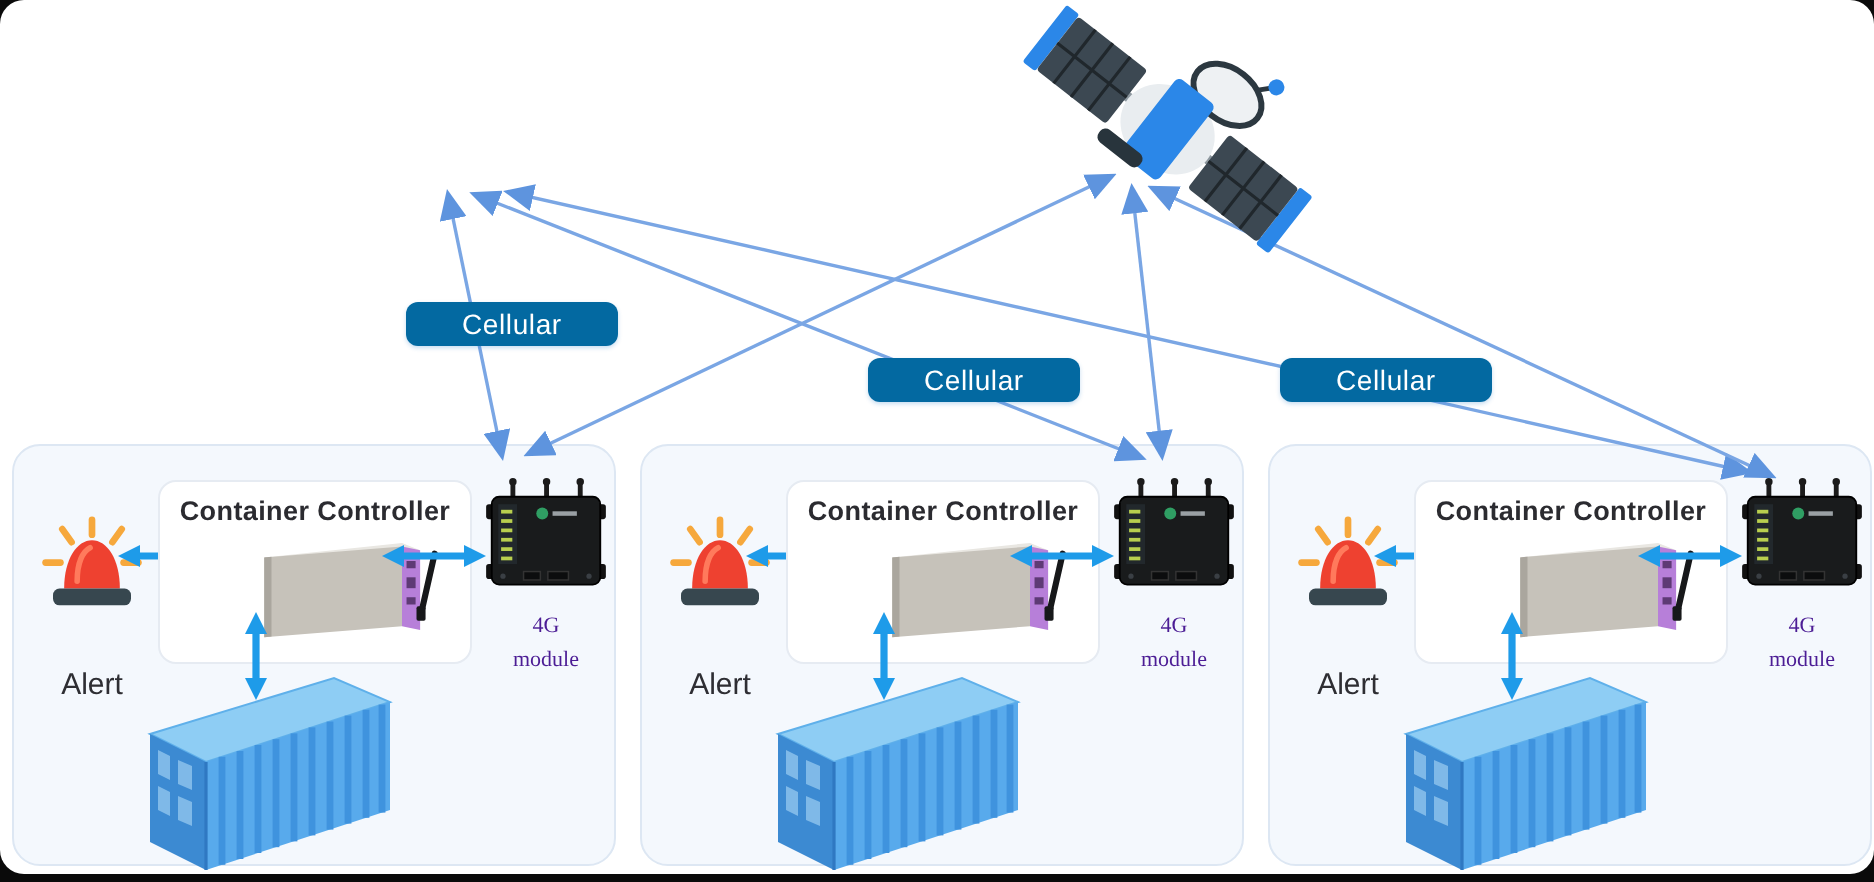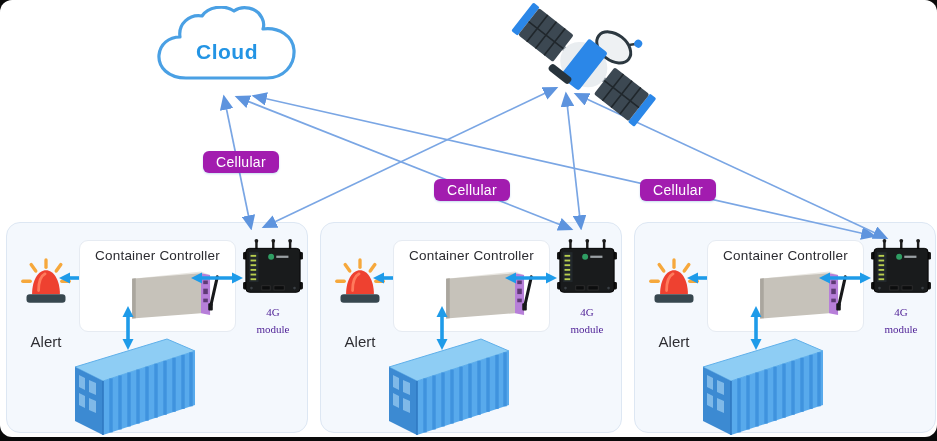--- a/index.html
+++ b/index.html
@@ -16,58 +16,52 @@
   .cloud-label{
     position:absolute;left:0;top:34px;width:100%;text-align:center;
     font-size:21px;font-weight:bold;color:#2394e4;letter-spacing:.5px;
   }
   
   .sat-node{position:absolute;left:498px;top:-2px;width:172px;height:132px;z-index:3;}
   
   .links-svg{position:absolute;left:0;top:0;width:937px;height:441px;z-index:2;pointer-events:none;}
   
   .badge{
-    position:absolute;z-index:4;background:#a21caf;color:#fff;font-size:14px;font-weight:500;
-    padding:3px 13px;border-radius:6px;letter-spacing:.3px;box-shadow:0 1px 2px rgba(30,120,200,.25);
+    position:absolute;z-index:4;background:#0369a1;color:#fff;font-size:14px;font-weight:500;
+    padding:3px 28px;border-radius:6px;letter-spacing:.3px;box-shadow:0 1px 2px rgba(30,120,200,.25);
   }
   .badge.b1{left:203px;top:151px;}
   .badge.b2{left:434px;top:179px;}
   .badge.b3{left:640px;top:179px;}
   
   .panel{
     position:absolute;top:222px;width:302px;height:211px;background:#f4f8fd;
     border:1px solid #dde7f3;border-radius:14px;z-index:1;box-sizing:border-box;
   }
   .panel.p1{left:6px;} .panel.p2{left:320px;} .panel.p3{left:634px;}
   .alert-wrap{position:absolute;left:6px;top:34px;width:66px;text-align:center;}
   .alert-label{font-size:15px;color:#2e2e33;font-weight:500;margin-top:16px;}
   .ctrl-box{
     position:absolute;left:72px;top:17px;width:157px;height:92px;background:#ffffff;
     border:1px solid #e6ebf2;border-radius:9px;box-sizing:border-box;text-align:center;
   }
-  .ctrl-title{font-size:13.5px;font-weight:400;color:#2b2b30;margin-top:7px;letter-spacing:.2px;}
+  .ctrl-title{font-size:13.5px;font-weight:700;color:#2b2b30;margin-top:7px;letter-spacing:.2px;}
   .ctrl-device{display:block;margin:3px 0 0 40px;}
   .module-wrap{position:absolute;left:226px;top:16px;width:80px;text-align:center;}
   .module-label{font-size:11px;color:#4c1d95;font-weight:500;line-height:1.55;margin-top:3px;font-family:Liberation Serif, serif;}
   .h-arrow{position:absolute;top:48px;}
   .h-arrow.a1{left:52px;} .h-arrow.a2{left:184px;}
   .v-arrow{position:absolute;left:114px;top:83px;}
   .container-icon{position:absolute;left:62px;top:112px;}
 </style>
 </head>
 <body>
 
 <div class="card">
 
-  <div class="cloud-node">
-    <svg width="150" height="86" viewBox="0 0 150 86">
-      <path d="M 34 72 C 16 72 6 61 7 49 C 8 38 17 31 28 31 C 26 18 37 8 50 10 C 56 1 72 -2 82 5 C 90 -1 105 1 110 12 C 112 16 112 20 111 23 C 127 21 141 30 142 44 C 143 60 131 72 115 72 Z" fill="#ffffff" stroke="#4aa0e4" stroke-width="3.2" stroke-linejoin="round"></path>
-    </svg>
-    <div class="cloud-label">Cloud</div>
-  </div>
 
   <div class="sat-node">
     <svg width="172" height="132" viewBox="0 0 172 132">
       <g transform="rotate(38 85 66)">
         <rect x="25" y="63" width="120" height="5" rx="2" fill="#8e989f"></rect>
         <rect x="8" y="48" width="8" height="36" rx="1.5" fill="#2b87e8"></rect>
         <rect x="16" y="49" width="44" height="34" rx="2" fill="#3c4852"></rect>
         <path d="M27 49 V83 M38 49 V83 M49 49 V83 M16 66 H60" stroke="#20272c" stroke-width="1.6" fill="none"></path>
         <rect x="156" y="48" width="8" height="36" rx="1.5" fill="#2b87e8"></rect>
         <rect x="112" y="49" width="44" height="34" rx="2" fill="#3c4852"></rect>

